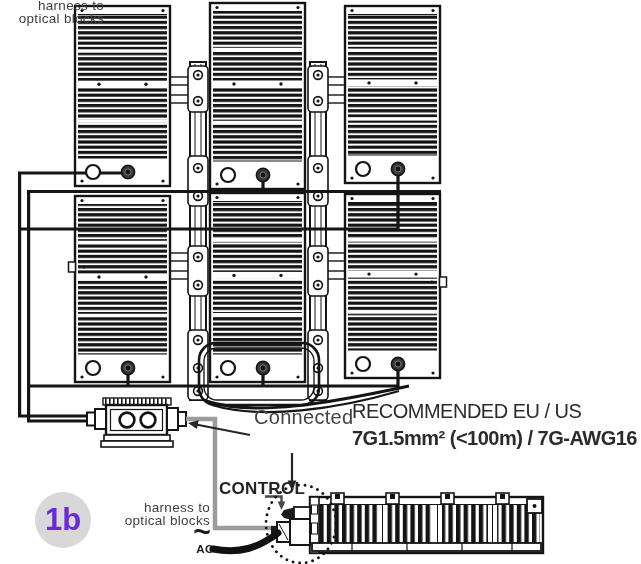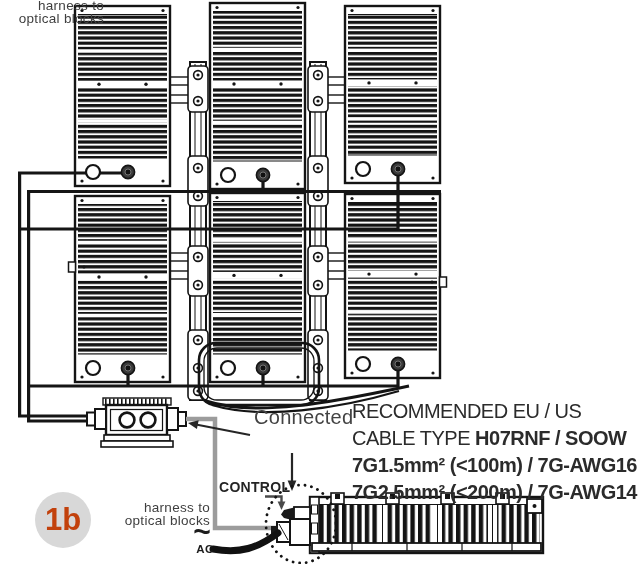--- a/index.html
+++ b/index.html
@@ -2,27 +2,27 @@
 <html><head>
 <meta charset="utf-8">
 <style>
   html,body{margin:0;padding:0;background:#fff;}
   .stage{position:relative;width:641px;height:564px;background:#ffffff;overflow:hidden;
          font-family:"Liberation Sans",sans-serif;}
   .stage svg{position:absolute;left:0;top:0;}
   .lbl{position:absolute;color:#3f3f3f;}
   .lbl-harness-left{left:0;top:426;width:104px;text-align:right;font-size:13.5px;line-height:12.8px;letter-spacing:.3px;}
   .lbl-connected{left:254px;top:406px;font-size:20px;line-height:22.5px;color:#434343;letter-spacing:.3px;}
-  .lbl-control{left:219px;top:479px;font-size:14px;font-weight:700;color:#242424;letter-spacing:.3px;}
+  .lbl-control{left:219px;top:479px;font-size:17px;font-weight:700;color:#242424;letter-spacing:.3px;}
   .lbl-harness-bottom{left:60px;top:502px;width:150px;text-align:right;font-size:13.5px;line-height:12.8px;letter-spacing:.3px;}
   .lbl-tilde{left:189px;top:519px;width:26px;text-align:center;font-size:30px;font-weight:700;color:#1c1c1c;line-height:26px;}
   .lbl-ac{left:193px;top:543px;width:24px;text-align:center;font-size:11.5px;font-weight:700;color:#1c1c1c;letter-spacing:.5px;}
   .badge{position:absolute;left:35px;top:492px;width:56px;height:56px;border-radius:50%;
          background:#d8d8d8;display:flex;align-items:center;justify-content:center;
-         font-size:31px;font-weight:700;color:#c2410c;}
+         font-size:31px;font-weight:700;color:#6d28d9;}
   .note{position:absolute;left:352px;top:398px;color:#2b2b2b;font-size:20px;line-height:27px;letter-spacing:-0.5px;white-space:nowrap;}
   .note b{font-weight:700;}
 </style>
 </head>
 <body>
 
 <div class="stage">
 
   <svg id="diagram-svg" width="641" height="564" viewBox="0 0 641 564">
     <defs>
@@ -326,17 +326,15 @@
     <div>optical blocks</div>
   </div>
 
   <div class="lbl lbl-tilde">~</div>
   <div class="lbl lbl-ac">AC</div>
 
   <div class="badge">1b</div>
 
   <div class="note">
     <div>RECOMMENDED EU / US</div>
-    <div><span>CABLE TYPE </span><b>H07RNF / SOOW</b></div>
     <div><b>7G1.5mm² (&lt;100m) / 7G-AWG16</b></div>
-    <div><b>7G2.5mm² (&lt;200m) / 7G-AWG14</b></div>
   </div>
 </div>
 
 </body></html>

